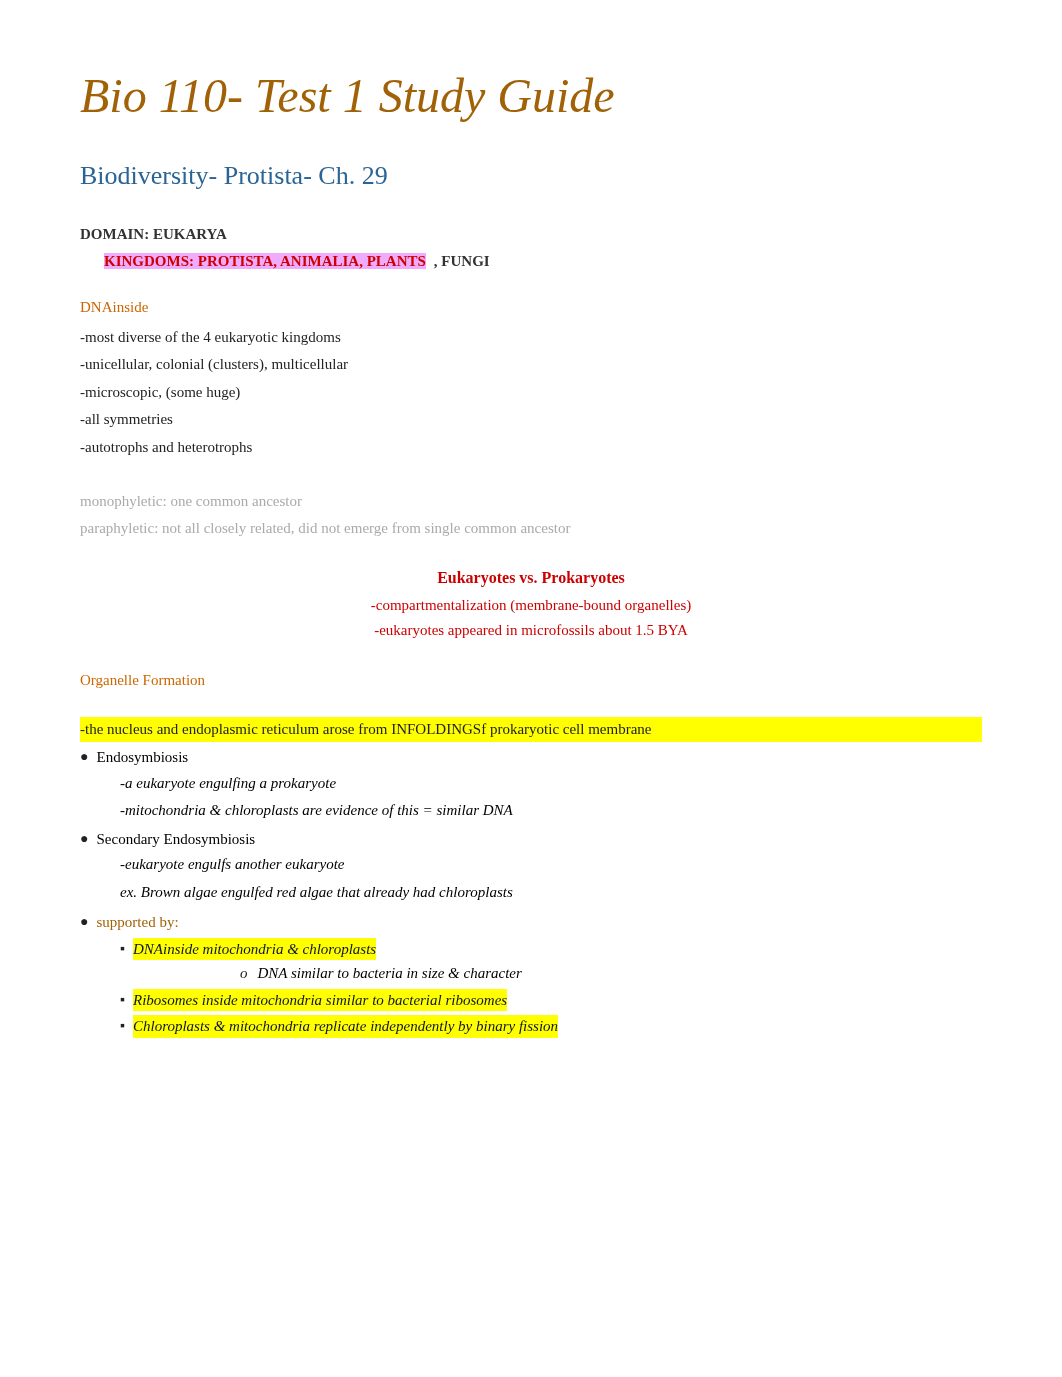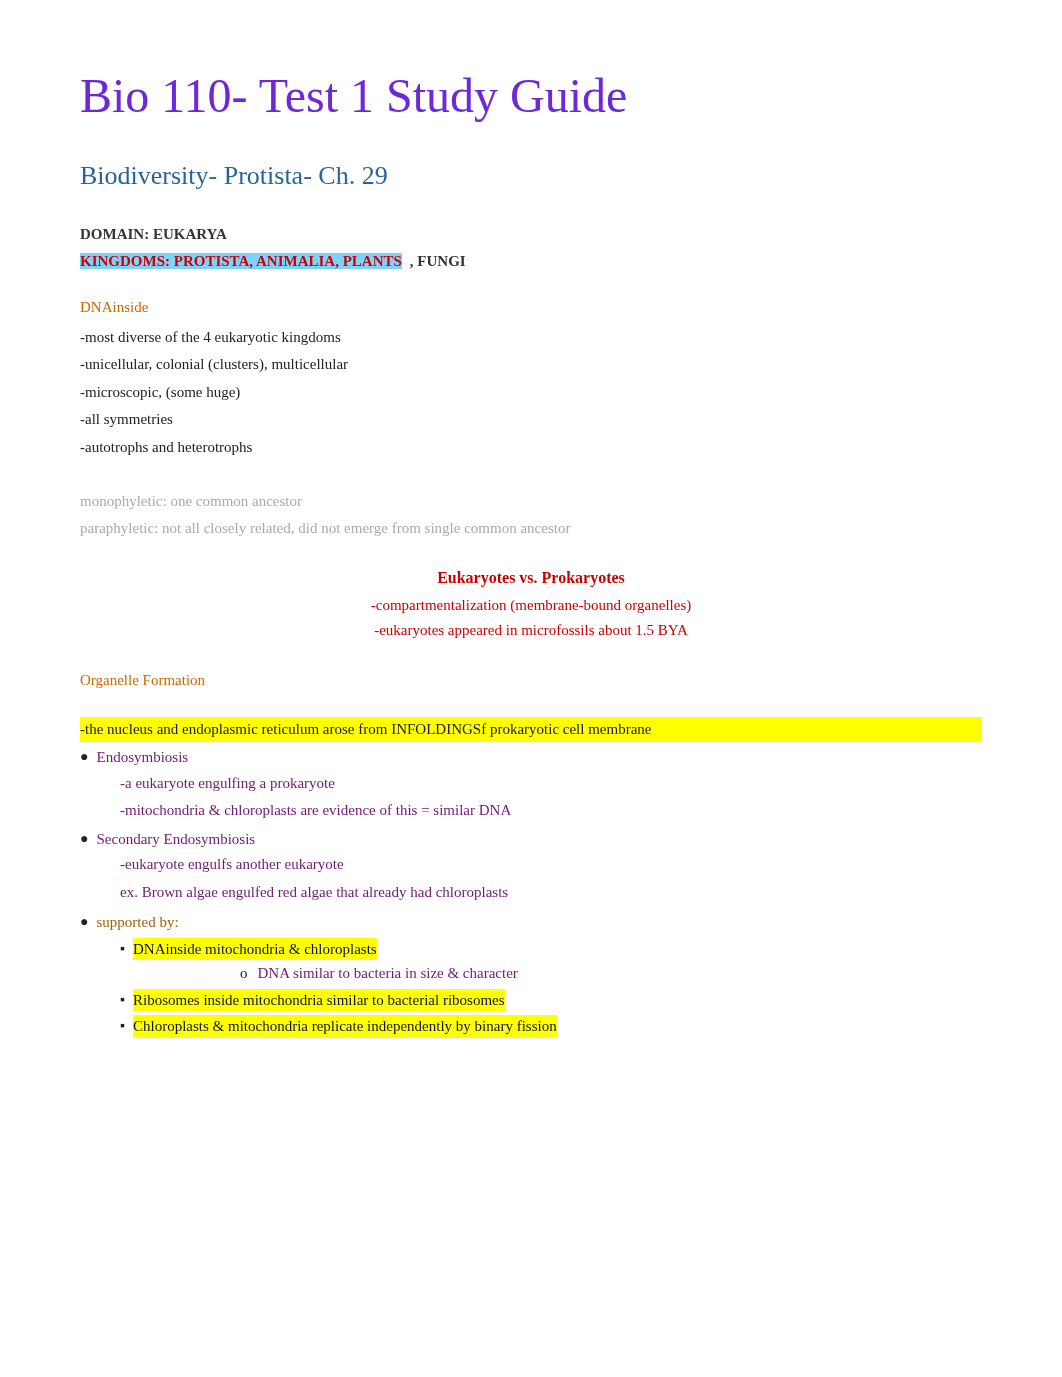--- a/index.html
+++ b/index.html
@@ -14,22 +14,23 @@
       font-size: 16px;
       color: #222222;
       padding: 60px 80px;
       max-width: 1062px;
       line-height: 1.5;
     }
 
     .page-title {
       font-size: 48px;
       font-weight: normal;
-      color: #6d28d9;
-      margin-bottom: 24px;
+      color: #a16207;
+      margin-bottom: 24px;
+      font-style: italic;
     }
 
     .section-heading {
       font-size: 26px;
       color: #2a6496;
       font-weight: normal;
       margin-bottom: 28px;
     }
 
     .domain-text {
@@ -39,22 +40,23 @@
       margin-bottom: 4px;
     }
 
     .kingdoms-text {
       font-size: 15px;
       font-weight: bold;
       margin-bottom: 24px;
     }
 
     .kingdoms-highlighted {
-      background-color: #7dd3fc;
+      background-color: #f0abfc;
       color: #cc0000;
+      margin-left: 24px;
     }
 
     .kingdoms-normal {
       color: #333;
       padding-left: 8px;
     }
 
     .protista-label {
       color: #cc6600;
       font-size: 15px;
@@ -114,29 +116,30 @@
       margin-bottom: 2px;
     }
 
     .bullet-symbol {
       margin-right: 8px;
       font-size: 14px;
     }
 
     .indent1 {
       margin-left: 40px;
+      font-style: italic;
     }
 
     .orange-text {
       color: #a16207;
       text-align: center;
     }
 
     .blue-text {
-      color: #701a75;
+      color: #000000;
     }
 
     .highlight-yellow {
       background-color: #ffff00;
       margin-top: 25px;
     }
 
     .highlight-yellow-red {
       background-color: #ffff00;
       color: #0f172a;

